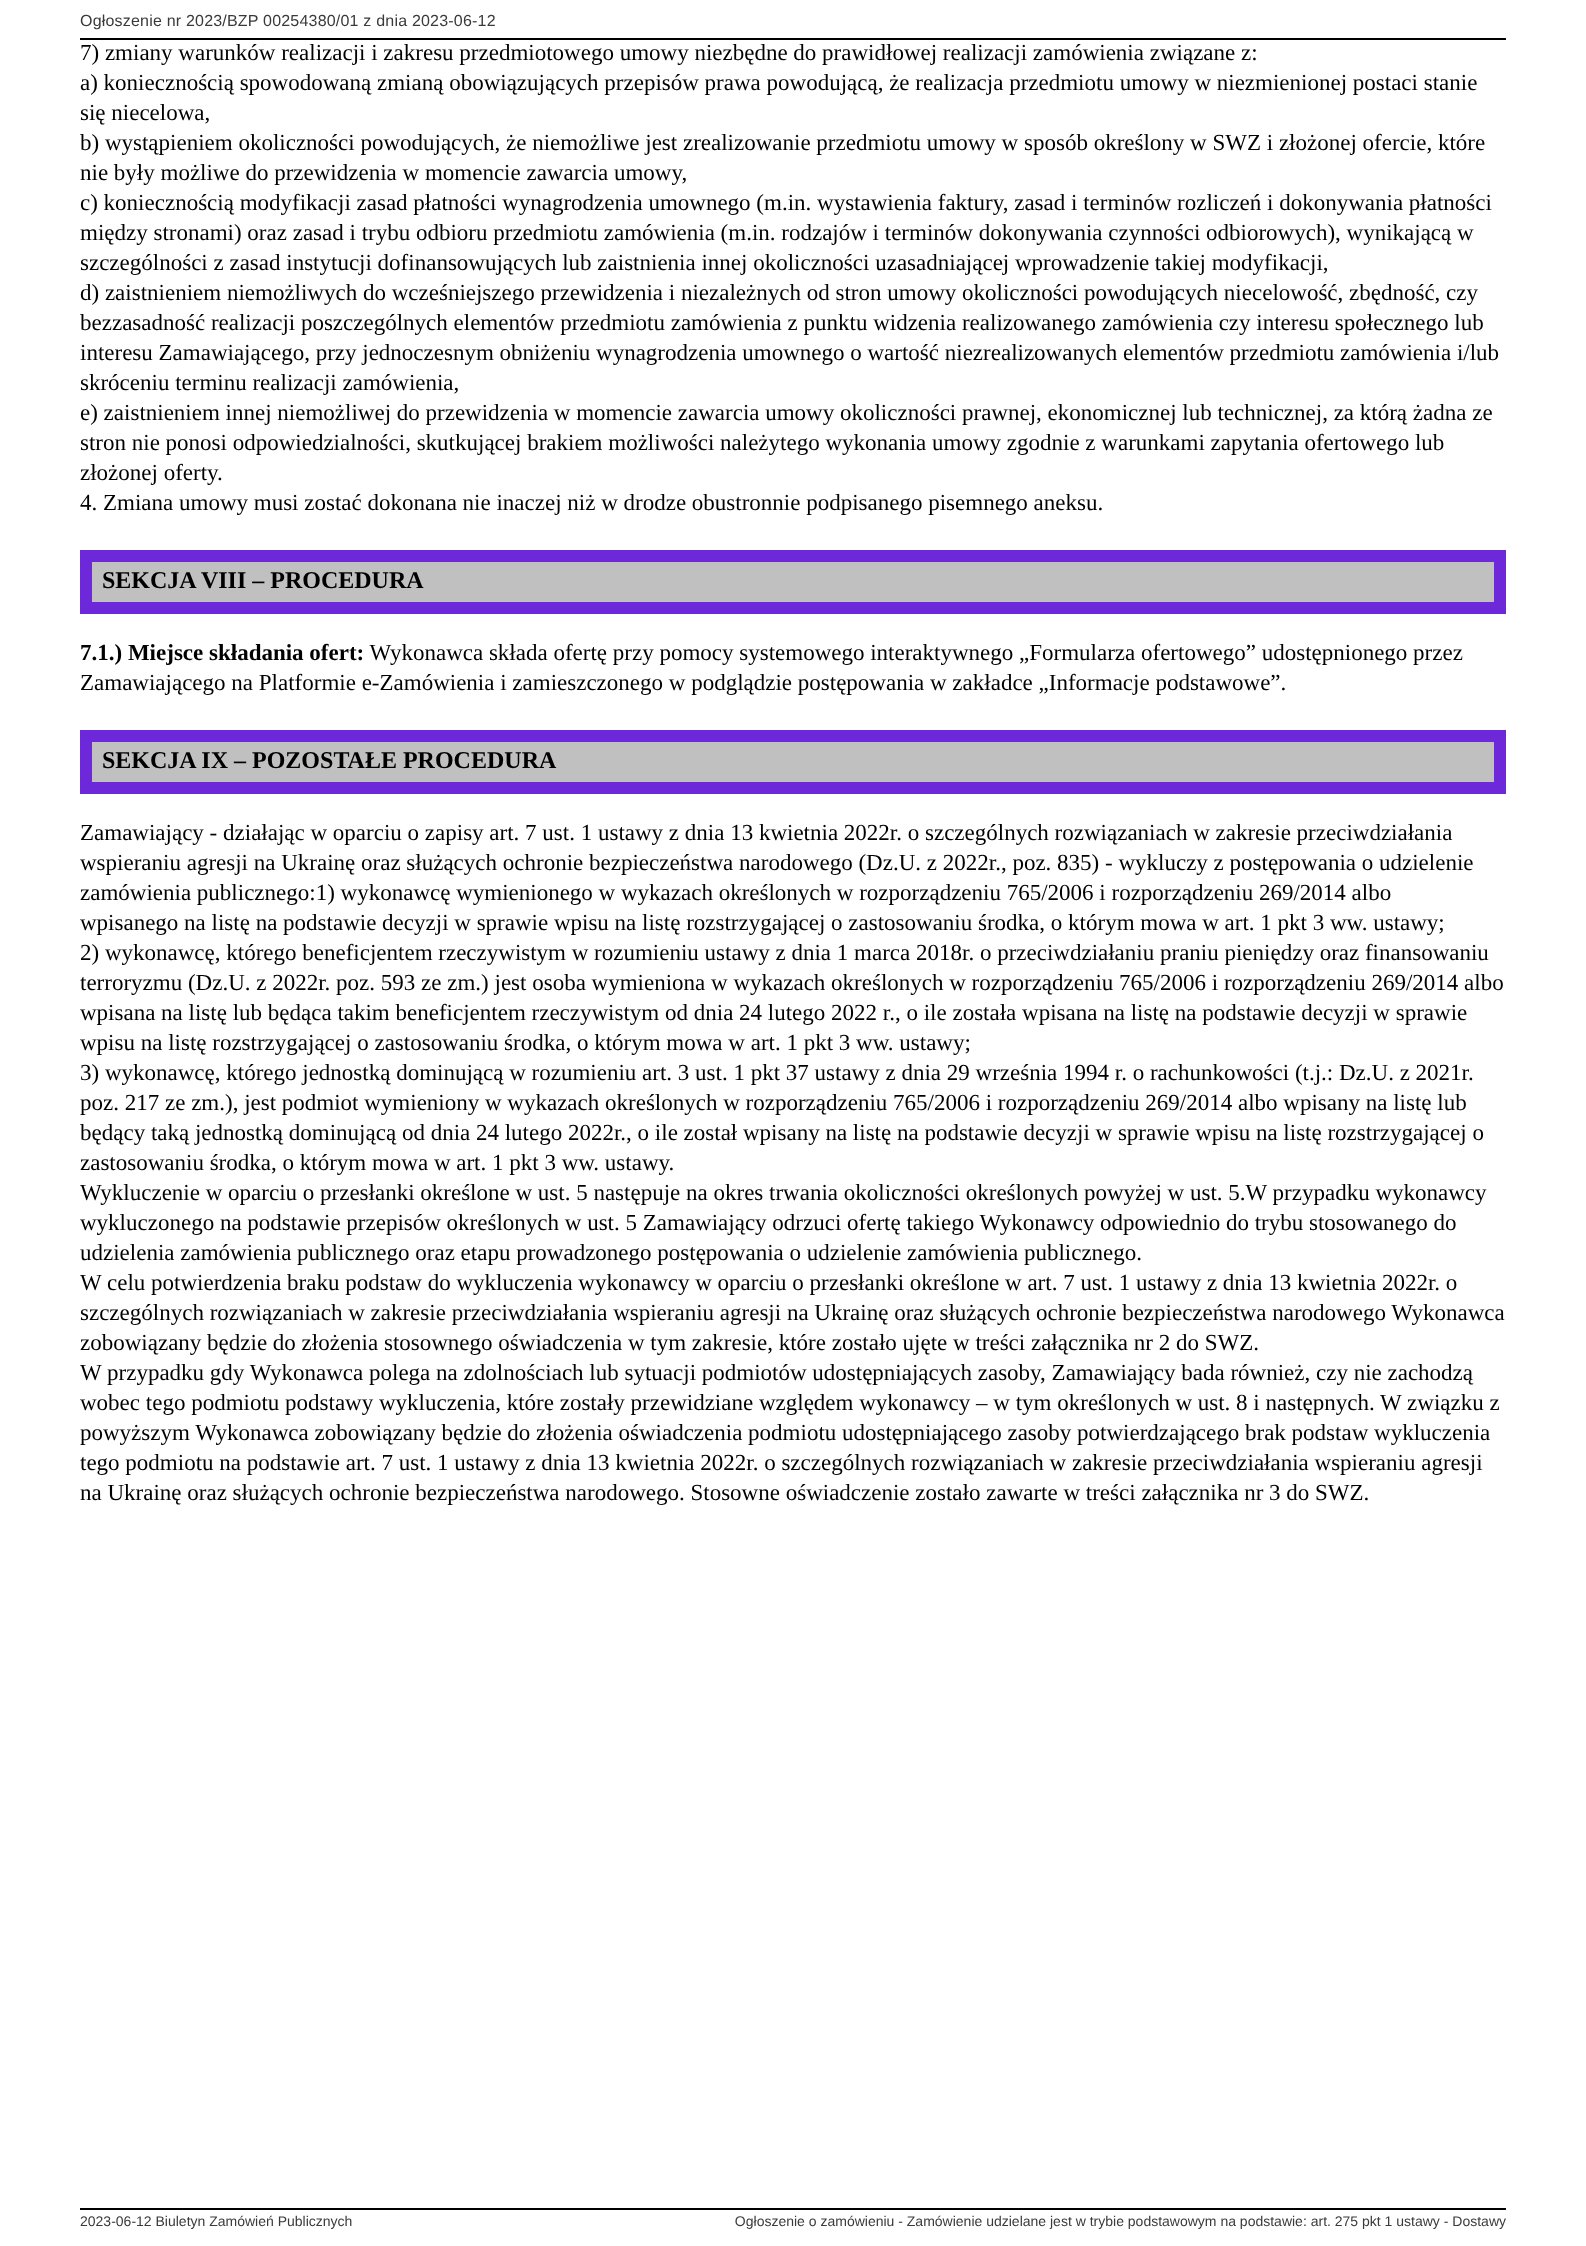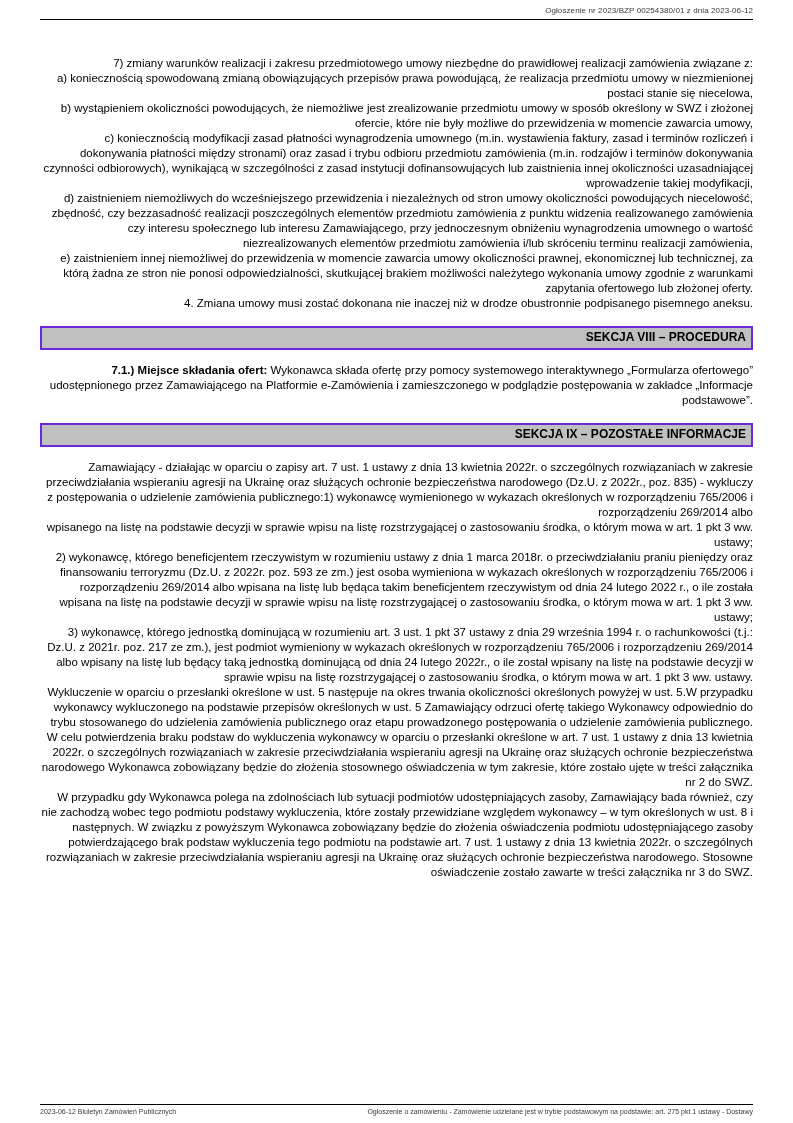--- a/index.html
+++ b/index.html
@@ -15,50 +15,49 @@
     font-family: "Liberation Sans", "DejaVu Sans", sans-serif;
     color: #000000;
     overflow: hidden;
     box-sizing: border-box;
   }
   .margins {
     position: absolute;
     left: 40px;
     right: 40px;
     top: 0;
-    text-align: right;
   }
   .doc-header {
     padding-top: 6px;
     font-size: 8px;
     color: #3a3a3a;
     letter-spacing: 0.1px;
   }
   .header-rule {
     border: none;
     border-top: 1.5px solid #000000;
     margin: 4px 0 0 0;
   }
   .content {
-    margin-top: 36px;
     font-size: 11.5px;
     line-height: 15px;
+    font-family: Liberation Serif, serif;
   }
   .para {
     margin: 0 0 15px 0;
   }
   .pre {
     white-space: pre-wrap;
   }
   .kv b {
     font-weight: bold;
   }
   .section-bar {
     background: #c0c0c0;
-    border: 2px solid #6d28d9;
+    border: 6px solid #6d28d9;
     font-weight: bold;
     font-size: 12px;
     padding: 2px 5px 3px 5px;
     margin: 6px 0 13px 0;
   }
   .doc-footer {
     position: absolute;
     left: 40px;
     right: 40px;
     bottom: 8px;
@@ -100,21 +99,21 @@
       <div class="section-bar">
         <span>SEKCJA VIII – PROCEDURA</span>
       </div>
 
 
       <p class="para kv"><b>7.1.) Miejsce składania ofert:</b> <span>Wykonawca składa ofertę przy pomocy systemowego interaktywnego „Formularza ofertowego” udostępnionego przez Zamawiającego na Platformie e-Zamówienia i zamieszczonego w podglądzie postępowania w zakładce „Informacje podstawowe”.</span></p>
 
 
 
       <div class="section-bar">
-        <span>SEKCJA IX – POZOSTAŁE INFORMACJE</span>
+        <span>SEKCJA IX – POZOSTAŁE PROCEDURA</span>
       </div>
 
       <p class="para pre">Zamawiający - działając w oparciu o zapisy art. 7 ust. 1 ustawy z dnia 13 kwietnia 2022r. o szczególnych rozwiązaniach w zakresie przeciwdziałania wspieraniu agresji na Ukrainę oraz służących ochronie bezpieczeństwa narodowego (Dz.U. z 2022r., poz. 835) - wykluczy z postępowania o udzielenie zamówienia publicznego:1) wykonawcę wymienionego w wykazach określonych w rozporządzeniu 765/2006 i rozporządzeniu 269/2014 albo
 wpisanego na listę na podstawie decyzji w sprawie wpisu na listę rozstrzygającej o zastosowaniu środka, o którym mowa w art. 1 pkt 3 ww. ustawy;
 2) wykonawcę, którego beneficjentem rzeczywistym w rozumieniu ustawy z dnia 1 marca 2018r. o przeciwdziałaniu praniu pieniędzy oraz finansowaniu terroryzmu (Dz.U. z 2022r. poz. 593 ze zm.) jest osoba wymieniona w wykazach określonych w rozporządzeniu 765/2006 i rozporządzeniu 269/2014 albo wpisana na listę lub będąca takim beneficjentem rzeczywistym od dnia 24 lutego 2022 r., o ile została wpisana na listę na podstawie decyzji w sprawie wpisu na listę rozstrzygającej o zastosowaniu środka, o którym mowa w art. 1 pkt 3 ww. ustawy;
 3) wykonawcę, którego jednostką dominującą w rozumieniu art. 3 ust. 1 pkt 37 ustawy z dnia 29 września 1994 r. o rachunkowości (t.j.: Dz.U. z 2021r. poz. 217 ze zm.), jest podmiot wymieniony w wykazach określonych w rozporządzeniu 765/2006 i rozporządzeniu 269/2014 albo wpisany na listę lub będący taką jednostką dominującą od dnia 24 lutego 2022r., o ile został wpisany na listę na podstawie decyzji w sprawie wpisu na listę rozstrzygającej o zastosowaniu środka, o którym mowa w art. 1 pkt 3 ww. ustawy.
 Wykluczenie w oparciu o przesłanki określone w ust. 5 następuje na okres trwania okoliczności określonych powyżej w ust. 5.W przypadku wykonawcy wykluczonego na podstawie przepisów określonych w ust. 5 Zamawiający odrzuci ofertę takiego Wykonawcy odpowiednio do trybu stosowanego do udzielenia zamówienia publicznego oraz etapu prowadzonego postępowania o udzielenie zamówienia publicznego.
 W celu potwierdzenia braku podstaw do wykluczenia wykonawcy w oparciu o przesłanki określone w art. 7 ust. 1 ustawy z dnia 13 kwietnia 2022r. o szczególnych rozwiązaniach w zakresie przeciwdziałania wspieraniu agresji na Ukrainę oraz służących ochronie bezpieczeństwa narodowego Wykonawca zobowiązany będzie do złożenia stosownego oświadczenia w tym zakresie, które zostało ujęte w treści załącznika nr 2 do SWZ.
 W przypadku gdy Wykonawca polega na zdolnościach lub sytuacji podmiotów udostępniających zasoby, Zamawiający bada również, czy nie zachodzą wobec tego podmiotu podstawy wykluczenia, które zostały przewidziane względem wykonawcy – w tym określonych w ust. 8 i następnych. W związku z powyższym Wykonawca zobowiązany będzie do złożenia oświadczenia podmiotu udostępniającego zasoby potwierdzającego brak podstaw wykluczenia tego podmiotu na podstawie art. 7 ust. 1 ustawy z dnia 13 kwietnia 2022r. o szczególnych rozwiązaniach w zakresie przeciwdziałania wspieraniu agresji na Ukrainę oraz służących ochronie bezpieczeństwa narodowego. Stosowne oświadczenie zostało zawarte w treści załącznika nr 3 do SWZ.</p>
 

